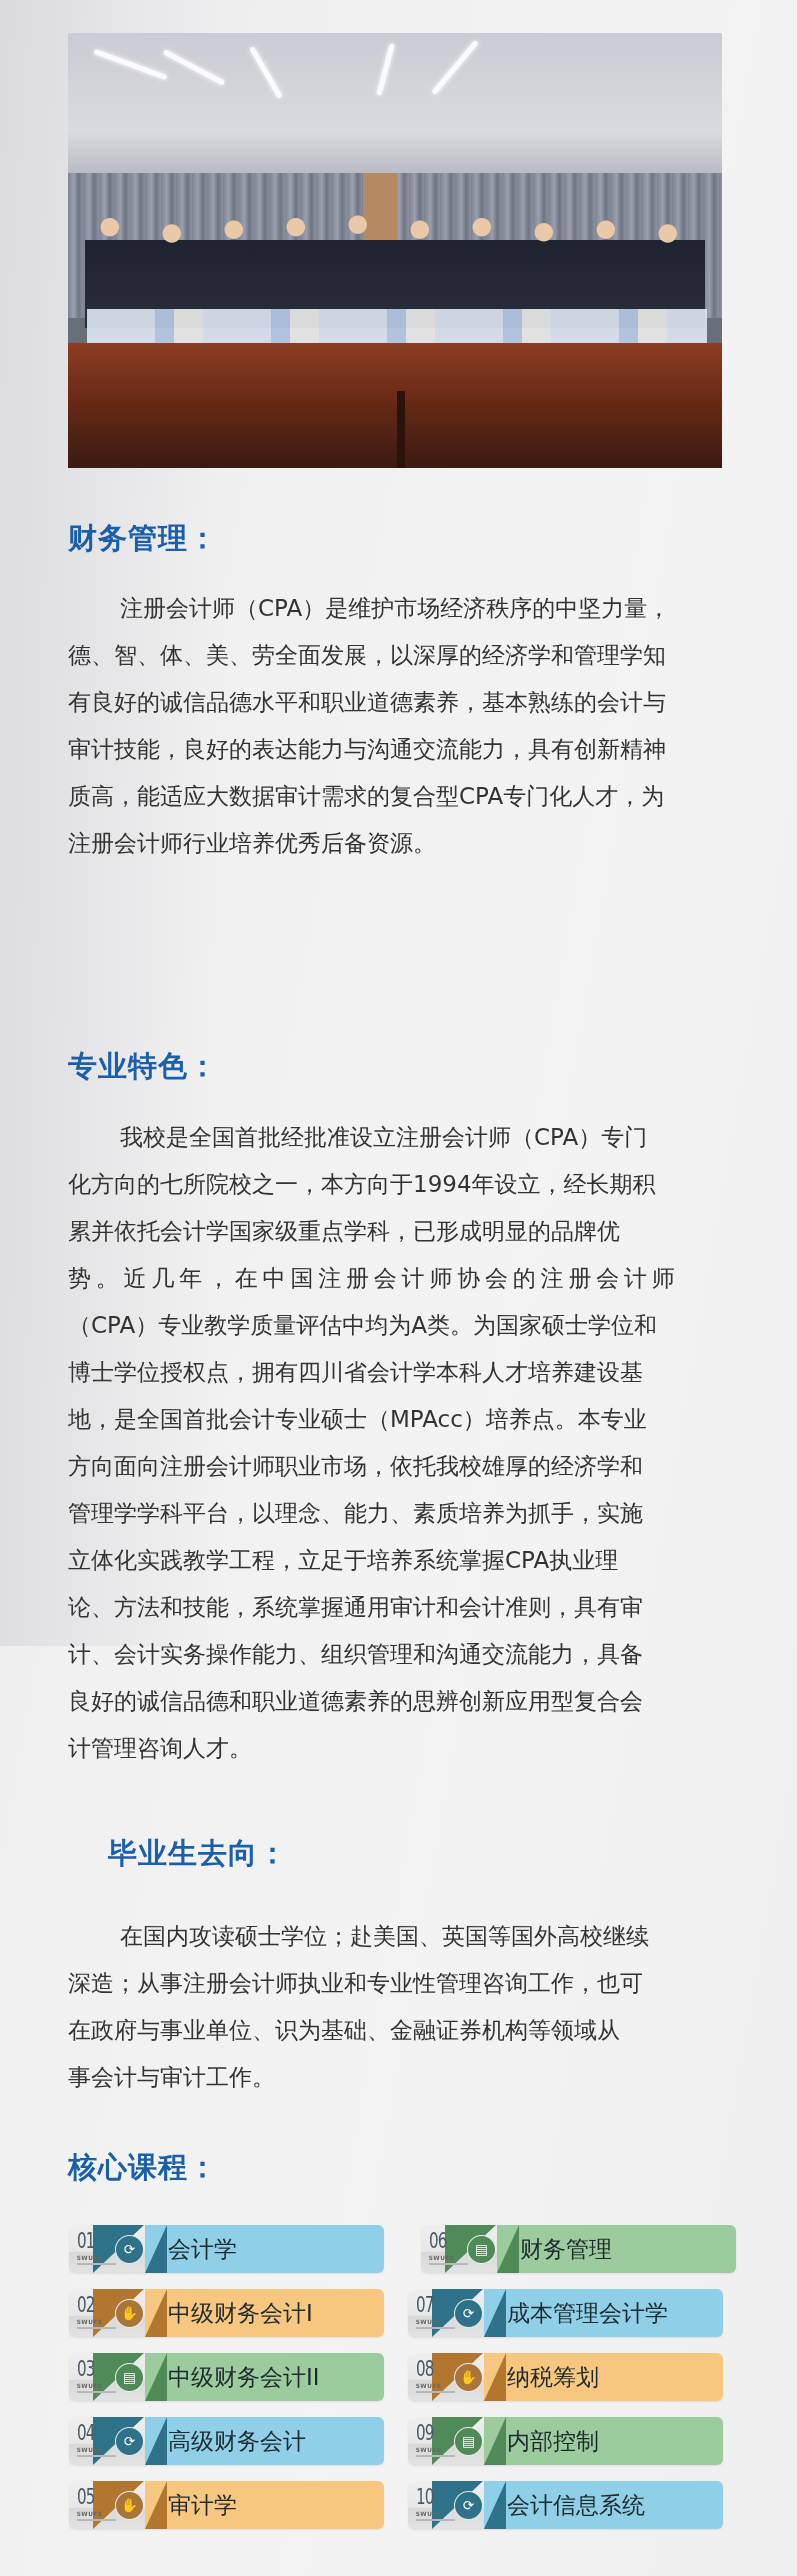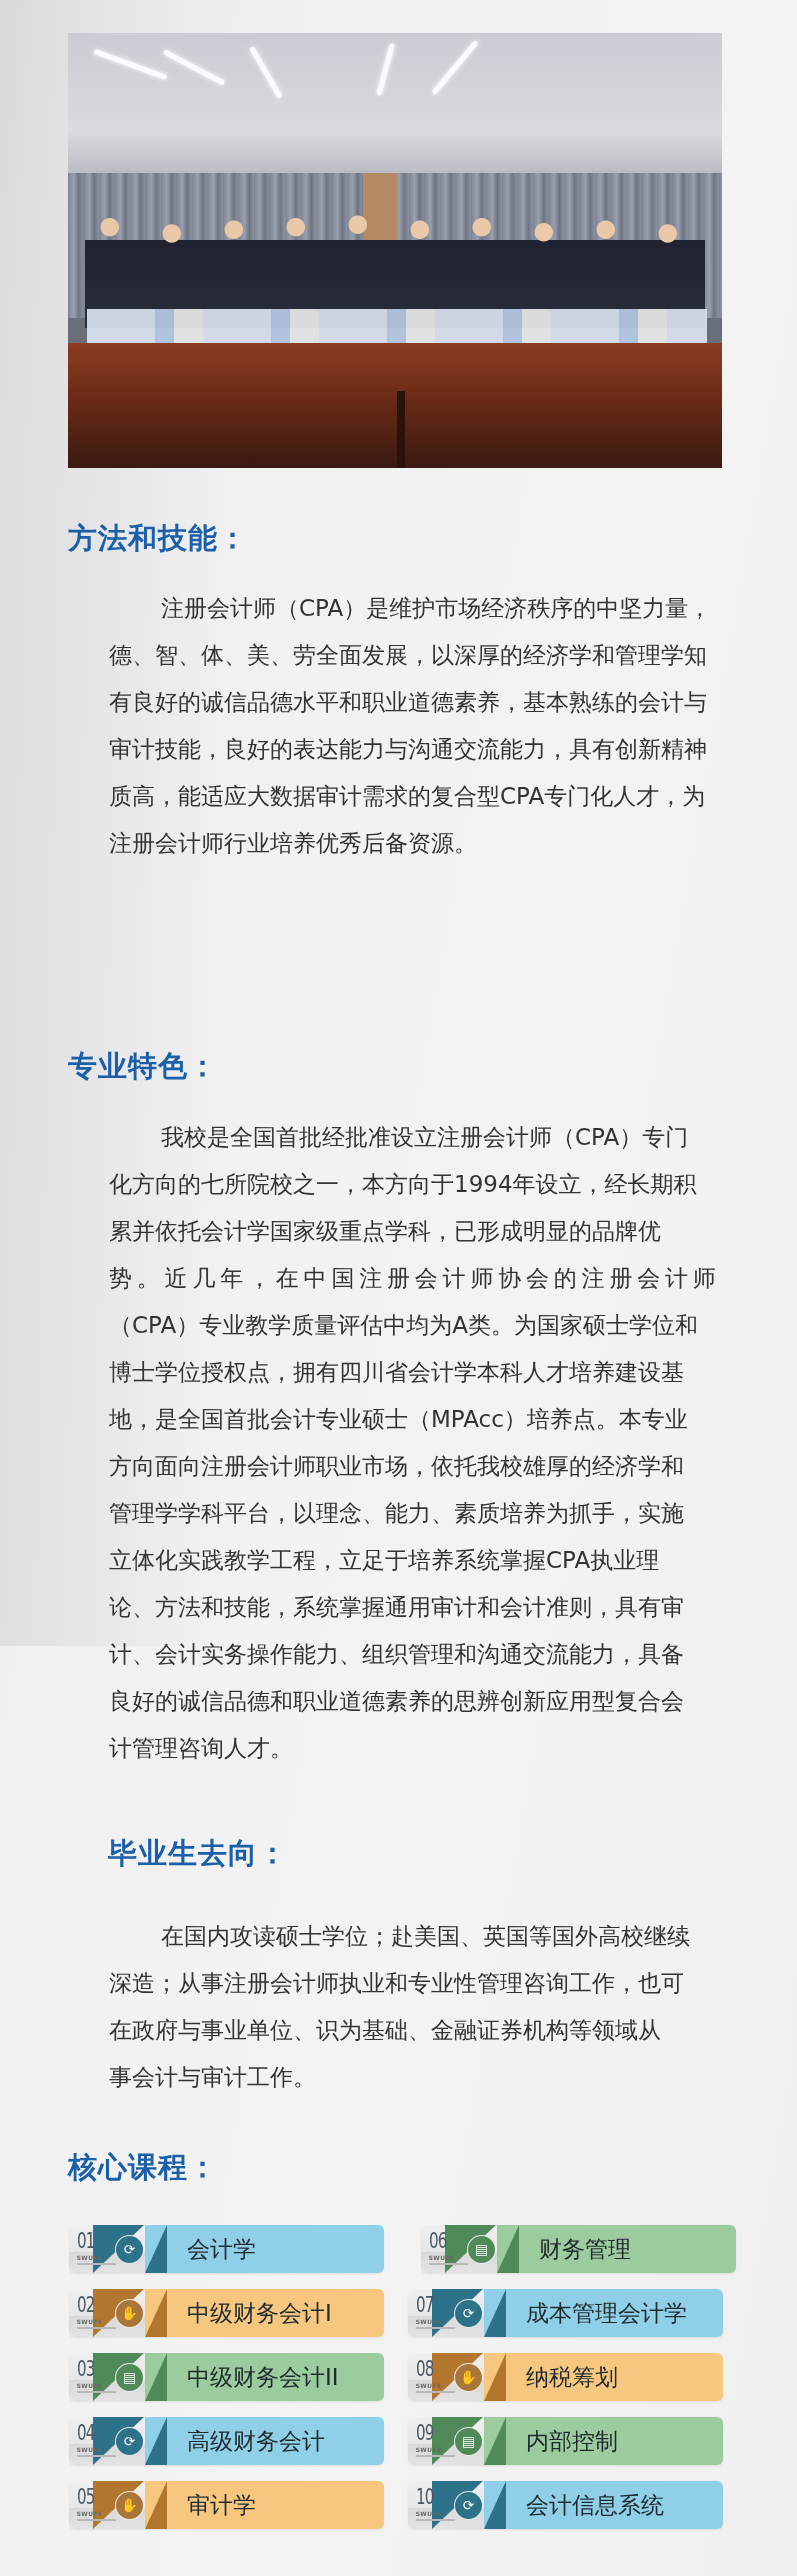--- a/index.html
+++ b/index.html
@@ -46,21 +46,21 @@
 
   .heading {
     position: absolute; left: 68px; margin: 0;
     font-size: 29px; font-weight: bold; color: #1a5fa8; letter-spacing: 1px;
     font-family: "DejaVu Sans", sans-serif;
   }
   .para {
     position: absolute; left: 68px; width: 659px; margin: 0;
     font-size: 23px; color: #333333; line-height: 47px;
   }
-  .para .line { display: block; white-space: nowrap; height: 47px; margin-left: 41px; }
+  .para .line { display: block; white-space: nowrap; height: 47px; }
   .para .line.indent { padding-left: 52px; }
 
   .courses {
     position: absolute; left: 69px; top: 2225px; width: 654px; height: 310px;
   }
   .card {
     position: absolute; width: 315px; height: 48px; border-radius: 5.8px; overflow: hidden;
     box-shadow: 0 1px 1.9px rgba(0,0,0,0.08);
   }
   .card .tab {
@@ -73,21 +73,21 @@
   .card .brand-sub { position:absolute; left:7.7px; top:38px; width:39px; height:1.9px; background:#b8b8b8; }
   .card .band { position:absolute; left:76px; top:0; right:0; height:48px; }
   .card .tri-top { position:absolute; left:24px; top:0; width:0; height:0;
     border-top: 48px solid; border-right: 51px solid transparent; }
   .card .tri-bot { position:absolute; left:76px; top:0; width:0; height:0;
     border-bottom: 48px solid; border-left: 22px solid transparent; }
   .card .iconc { position:absolute; left:46px; top:9.7px; width:29px; height:29px; border-radius:50%;
     border: 1.5px solid rgba(255,255,255,0.85); display:flex; align-items:center; justify-content:center;
     color:#fff; font-size:13.6px; box-sizing:border-box; }
   .card .label { position:absolute; left:99px; top:0; height:48px; line-height:48px;
-    font-size: 23px; color:#1f2a2e; white-space: nowrap; padding-left: 19px; }
+    font-size: 23px; color:#1f2a2e; white-space: nowrap; }
 
   .theme-blue .band { background:#8fd0e8; }
   .theme-blue .tri-top { border-top-color:#2d7288; }
   .theme-blue .tri-bot { border-bottom-color:#2d7288; }
   .theme-blue .iconc { background:#2d7288; }
   .theme-orange .band { background:#f8c77f; }
   .theme-orange .tri-top { border-top-color:#b3762f; }
   .theme-orange .tri-bot { border-bottom-color:#b3762f; }
   .theme-orange .iconc { background:#a8753a; }
   .theme-green .band { background:#9ccb9e; }
@@ -108,21 +108,21 @@
   <div class="light" style="left:291px;top:34px;transform:rotate(-75deg);width:53px;"></div>
   <div class="light" style="left:353px;top:32px;transform:rotate(-50deg);width:68px;"></div>
   <div class="curtain"></div>
   <div class="pillar"></div>
   <div class="people"></div>
   <div class="flowers"></div>
   <div class="table"></div>
   <div class="table-leg"></div>
 </div>
 
-<h2 class="heading" style="top:519px;">方法和技能：</h2>
+<h2 class="heading" style="top:519px;">财务管理：</h2>
 <div class="para" style="top:585px;">
   <span class="line indent">注册会计师（CPA）是维护市场经济秩序的中坚力量，</span>
   <span class="line">德、智、体、美、劳全面发展，以深厚的经济学和管理学知</span>
   <span class="line">有良好的诚信品德水平和职业道德素养，基本熟练的会计与</span>
   <span class="line">审计技能，良好的表达能力与沟通交流能力，具有创新精神</span>
   <span class="line">质高，能适应大数据审计需求的复合型CPA专门化人才，为</span>
   <span class="line">注册会计师行业培养优秀后备资源。</span>
 </div>
 
 <h2 class="heading" style="top:1047px;">专业特色：</h2>

